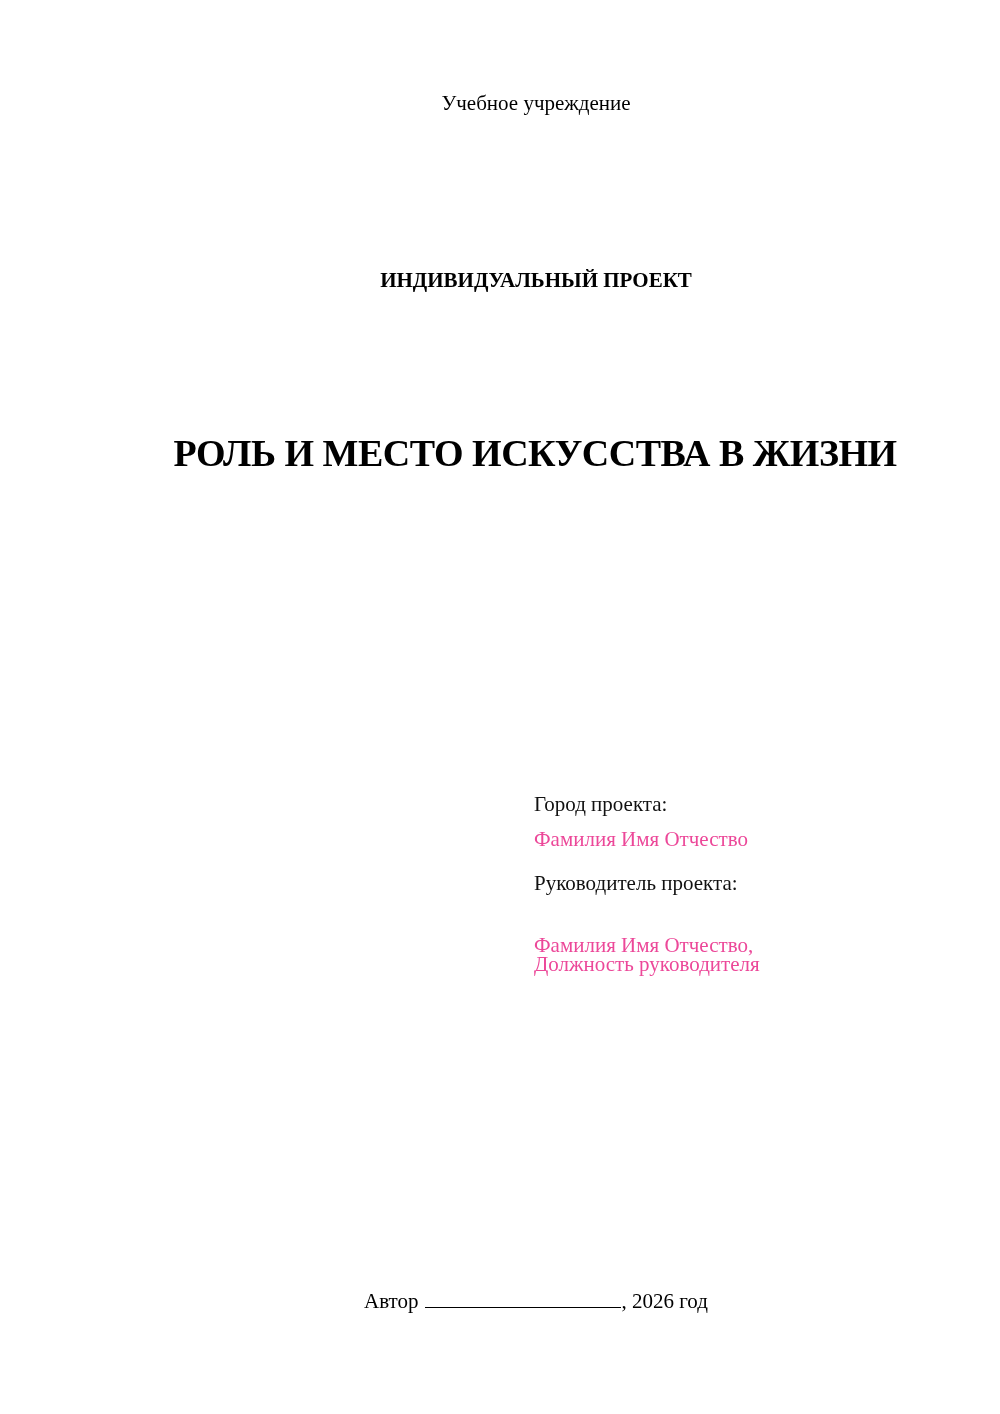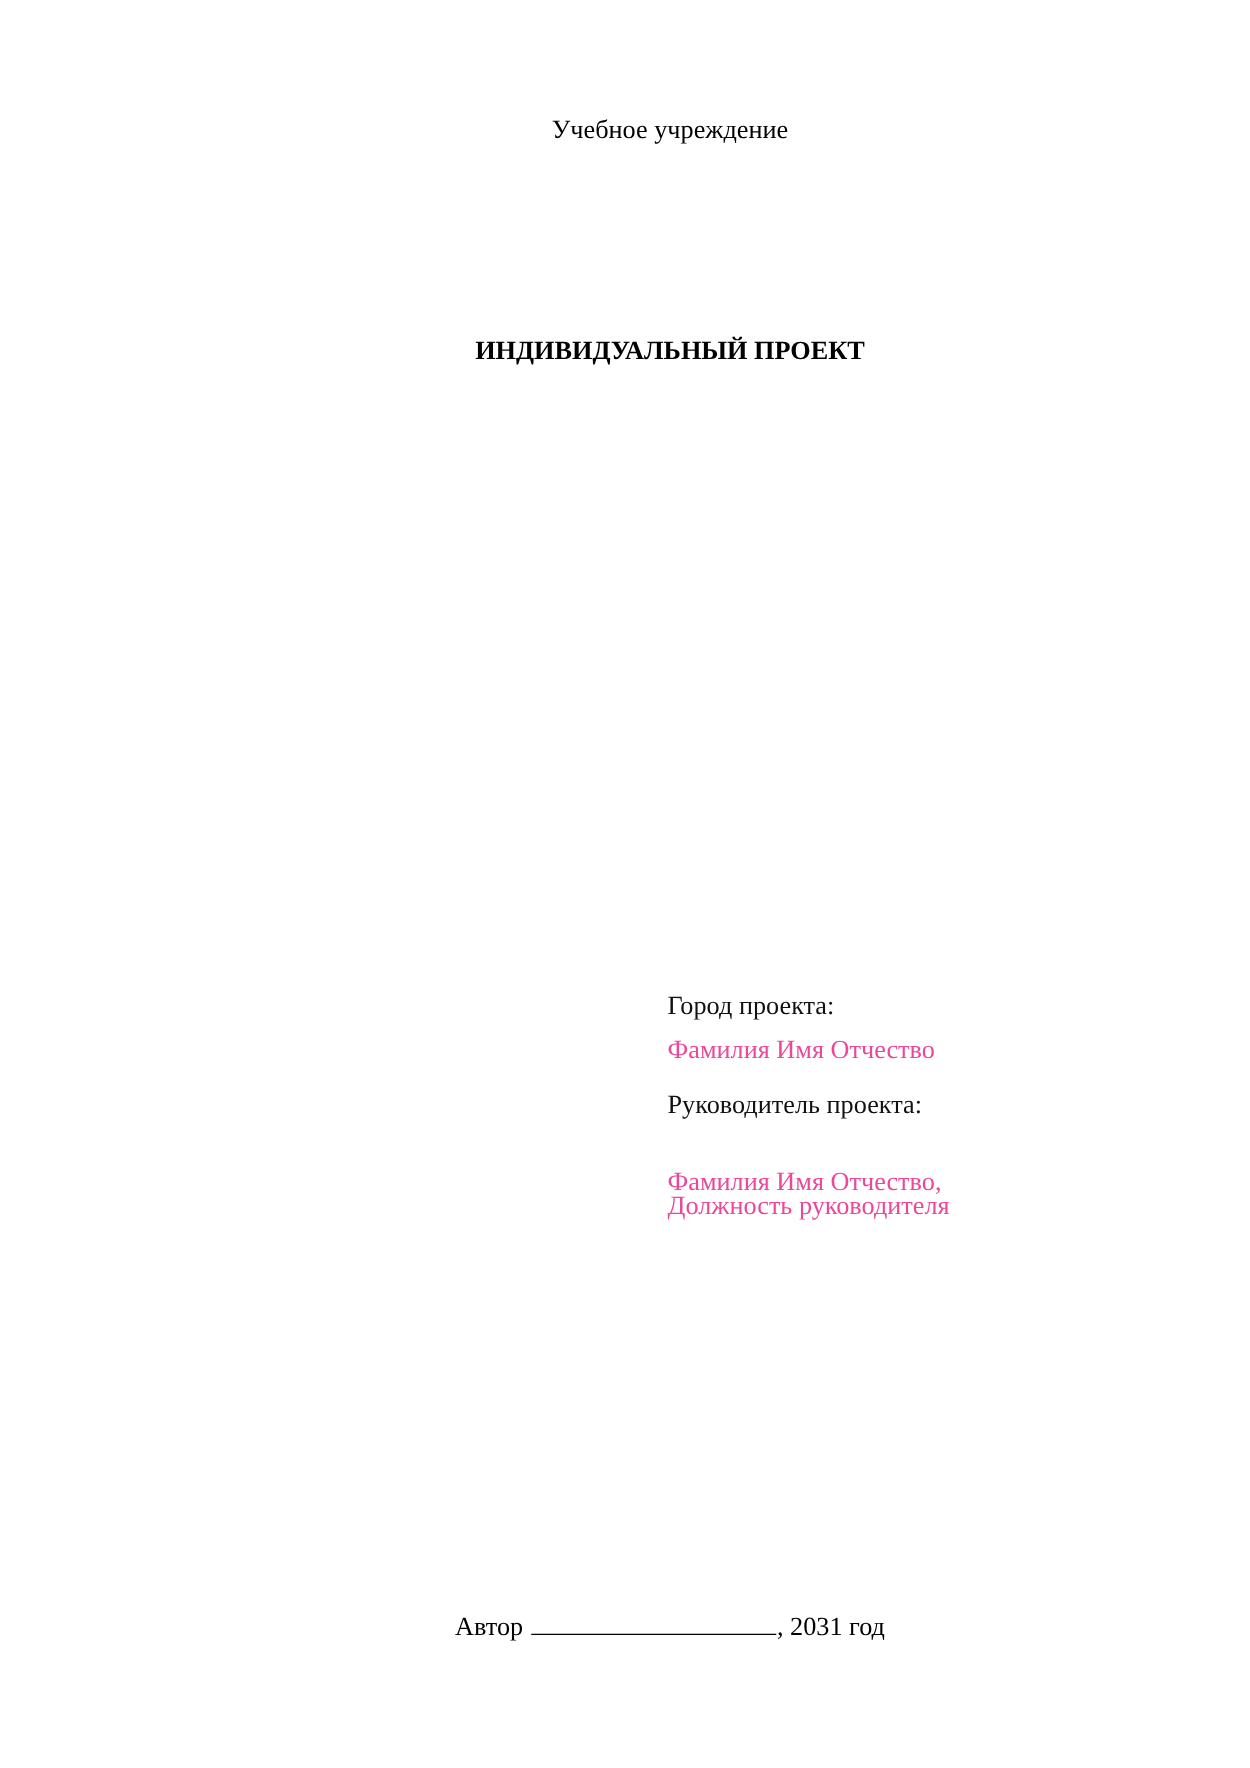--- a/index.html
+++ b/index.html
@@ -25,25 +25,26 @@
   </style>
 </head>
 <body>
 
 <div>
   <div class="abs institution">Учебное учреждение</div>
 
   <div class="abs project-type">ИНДИВИДУАЛЬНЫЙ ПРОЕКТ</div>
 
   <div class="abs title">
+    <div>РОЛЬ И МЕСТО ИСКУССТВА В ЖИЗНИ</div>
   </div>
 
   <div class="abs info label" style="top:792px;">Город проекта:</div>
   <div class="abs info placeholder" style="top:827px;">Фамилия Имя Отчество</div>
 
   <div class="abs info label" style="top:871px;text-align:center;">Руководитель проекта:</div>
   <div class="abs info placeholder" style="top:933px;">Фамилия Имя Отчество,</div>
   <div class="abs info placeholder" style="top:952px;">Должность руководителя</div>
 
   <div class="abs footer">
-    <span>Автор</span><span class="underline-blank"></span><span>, 2031 год</span>
+    <span>Автор</span><span class="underline-blank"></span><span>, 2026 год</span>
   </div>
 </div>
 
 </body></html>

